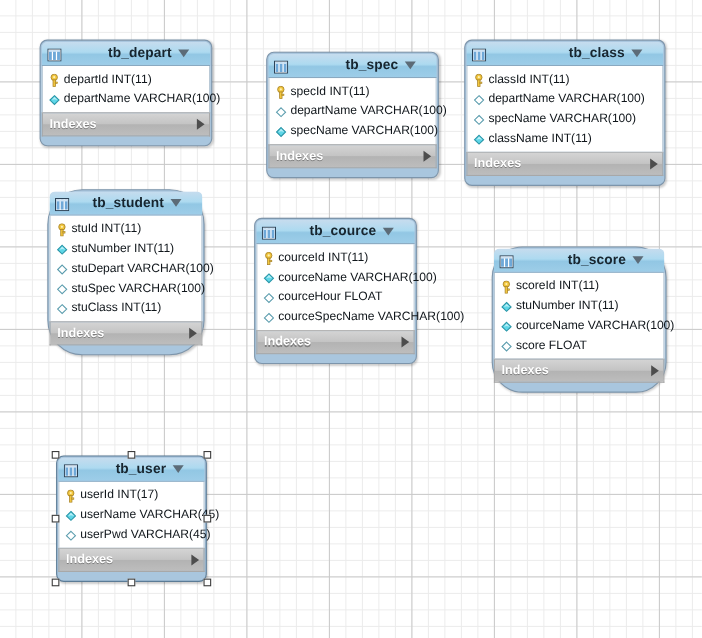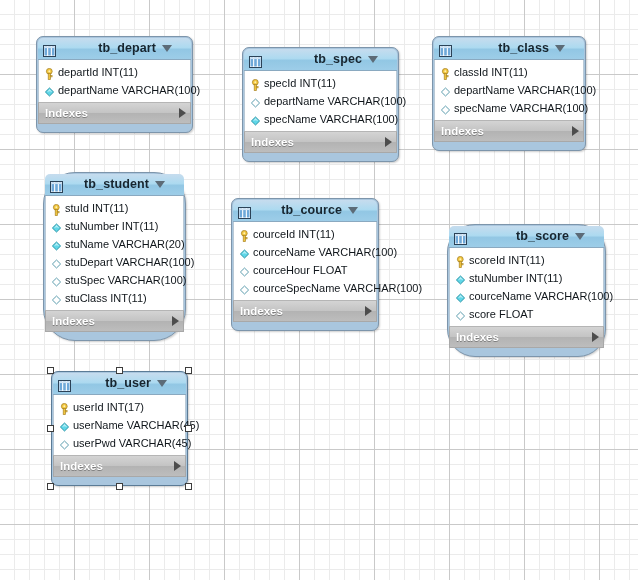--- a/index.html
+++ b/index.html
@@ -234,21 +234,21 @@
               <polygon points="5.5,3.1 8.4,6.0 5.5,5.3 3.1,6.0" fill="#b7eef6"></polygon>
             </svg></span>
           <span class="col-label">specName VARCHAR(100)</span>
         </div>
       </div>
       <div class="tbl-footer">
         <span class="footer-label">Indexes</span>
         <span class="footer-caret"></span>
       </div>
     </div>
-    <div class="tbl" style="left: 432px; top: 36px; width: 154px;">
+    <div class="tbl" style="left: 422px; top: 36px; width: 183px;">
       <div class="tbl-header">
         <span class="tbl-icon"><svg viewBox="0 0 13 12" width="13" height="12">
             <rect x="0.5" y="0.5" width="12" height="11" fill="#ffffff" stroke="#2b4257"></rect>
             <rect x="1.5" y="1.5" width="2.6" height="9" fill="#6ea8d8"></rect>
             <rect x="5.2" y="1.5" width="2.6" height="9" fill="#6ea8d8"></rect>
             <rect x="8.9" y="1.5" width="2.6" height="9" fill="#6ea8d8"></rect>
             <rect x="1.5" y="1.5" width="10" height="1.6" fill="#cfe3f4"></rect>
           </svg></span>
         <span class="tbl-title">tb_class</span>
         <span class="caret"></span>
@@ -268,20 +268,27 @@
               <polygon points="5.5,2.0 9.6,6.0 5.5,10.0 1.4,6.0" fill="#ffffff" stroke="#5c9dae" stroke-width="1"></polygon>
             </svg></span>
           <span class="col-label">departName VARCHAR(100)</span>
         </div>
         <div class="col-row">
           <span class="col-icon"><svg viewBox="0 0 11 12" width="11" height="12">
               <polygon points="5.5,2.0 9.6,6.0 5.5,10.0 1.4,6.0" fill="#ffffff" stroke="#5c9dae" stroke-width="1"></polygon>
             </svg></span>
           <span class="col-label">specName VARCHAR(100)</span>
         </div>
+        <div class="col-row">
+          <span class="col-icon"><svg viewBox="0 0 11 12" width="11" height="12">
+              <polygon points="5.5,2.0 9.6,6.0 5.5,10.0 1.4,6.0" fill="#5fd7e8" stroke="#2a96a8" stroke-width="1"></polygon>
+              <polygon points="5.5,3.1 8.4,6.0 5.5,5.3 3.1,6.0" fill="#b7eef6"></polygon>
+            </svg></span>
+          <span class="col-label">className INT(11)</span>
+        </div>
       </div>
       <div class="tbl-footer">
         <span class="footer-label">Indexes</span>
         <span class="footer-caret"></span>
       </div>
     </div>
     <div class="tbl" style="left: 43px; top: 172px; width: 143px; border-radius: 32px;">
       <div class="tbl-header">
         <span class="tbl-icon"><svg viewBox="0 0 13 12" width="13" height="12">
             <rect x="0.5" y="0.5" width="12" height="11" fill="#ffffff" stroke="#2b4257"></rect>
@@ -305,27 +312,20 @@
         </div>
         <div class="col-row">
           <span class="col-icon"><svg viewBox="0 0 11 12" width="11" height="12">
               <polygon points="5.5,2.0 9.6,6.0 5.5,10.0 1.4,6.0" fill="#5fd7e8" stroke="#2a96a8" stroke-width="1"></polygon>
               <polygon points="5.5,3.1 8.4,6.0 5.5,5.3 3.1,6.0" fill="#b7eef6"></polygon>
             </svg></span>
           <span class="col-label">stuNumber INT(11)</span>
         </div>
         <div class="col-row">
           <span class="col-icon"><svg viewBox="0 0 11 12" width="11" height="12">
-              <polygon points="5.5,2.0 9.6,6.0 5.5,10.0 1.4,6.0" fill="#5fd7e8" stroke="#2a96a8" stroke-width="1"></polygon>
-              <polygon points="5.5,3.1 8.4,6.0 5.5,5.3 3.1,6.0" fill="#b7eef6"></polygon>
-            </svg></span>
-          <span class="col-label">stuName VARCHAR(20)</span>
-        </div>
-        <div class="col-row">
-          <span class="col-icon"><svg viewBox="0 0 11 12" width="11" height="12">
               <polygon points="5.5,2.0 9.6,6.0 5.5,10.0 1.4,6.0" fill="#ffffff" stroke="#5c9dae" stroke-width="1"></polygon>
             </svg></span>
           <span class="col-label">stuDepart VARCHAR(100)</span>
         </div>
         <div class="col-row">
           <span class="col-icon"><svg viewBox="0 0 11 12" width="11" height="12">
               <polygon points="5.5,2.0 9.6,6.0 5.5,10.0 1.4,6.0" fill="#ffffff" stroke="#5c9dae" stroke-width="1"></polygon>
             </svg></span>
           <span class="col-label">stuSpec VARCHAR(100)</span>
         </div>
@@ -429,21 +429,21 @@
               <polygon points="5.5,2.0 9.6,6.0 5.5,10.0 1.4,6.0" fill="#ffffff" stroke="#5c9dae" stroke-width="1"></polygon>
             </svg></span>
           <span class="col-label">score FLOAT</span>
         </div>
       </div>
       <div class="tbl-footer">
         <span class="footer-label">Indexes</span>
         <span class="footer-caret"></span>
       </div>
     </div>
-    <div class="tbl selected" style="left: 51px; top: 371px; width: 137px;">
+    <div class="tbl selected" style="left: 51px; top: 414px; width: 137px;">
       <div class="tbl-header">
         <span class="tbl-icon"><svg viewBox="0 0 13 12" width="13" height="12">
             <rect x="0.5" y="0.5" width="12" height="11" fill="#ffffff" stroke="#2b4257"></rect>
             <rect x="1.5" y="1.5" width="2.6" height="9" fill="#6ea8d8"></rect>
             <rect x="5.2" y="1.5" width="2.6" height="9" fill="#6ea8d8"></rect>
             <rect x="8.9" y="1.5" width="2.6" height="9" fill="#6ea8d8"></rect>
             <rect x="1.5" y="1.5" width="10" height="1.6" fill="#cfe3f4"></rect>
           </svg></span>
         <span class="tbl-title">tb_user</span>
         <span class="caret"></span>

